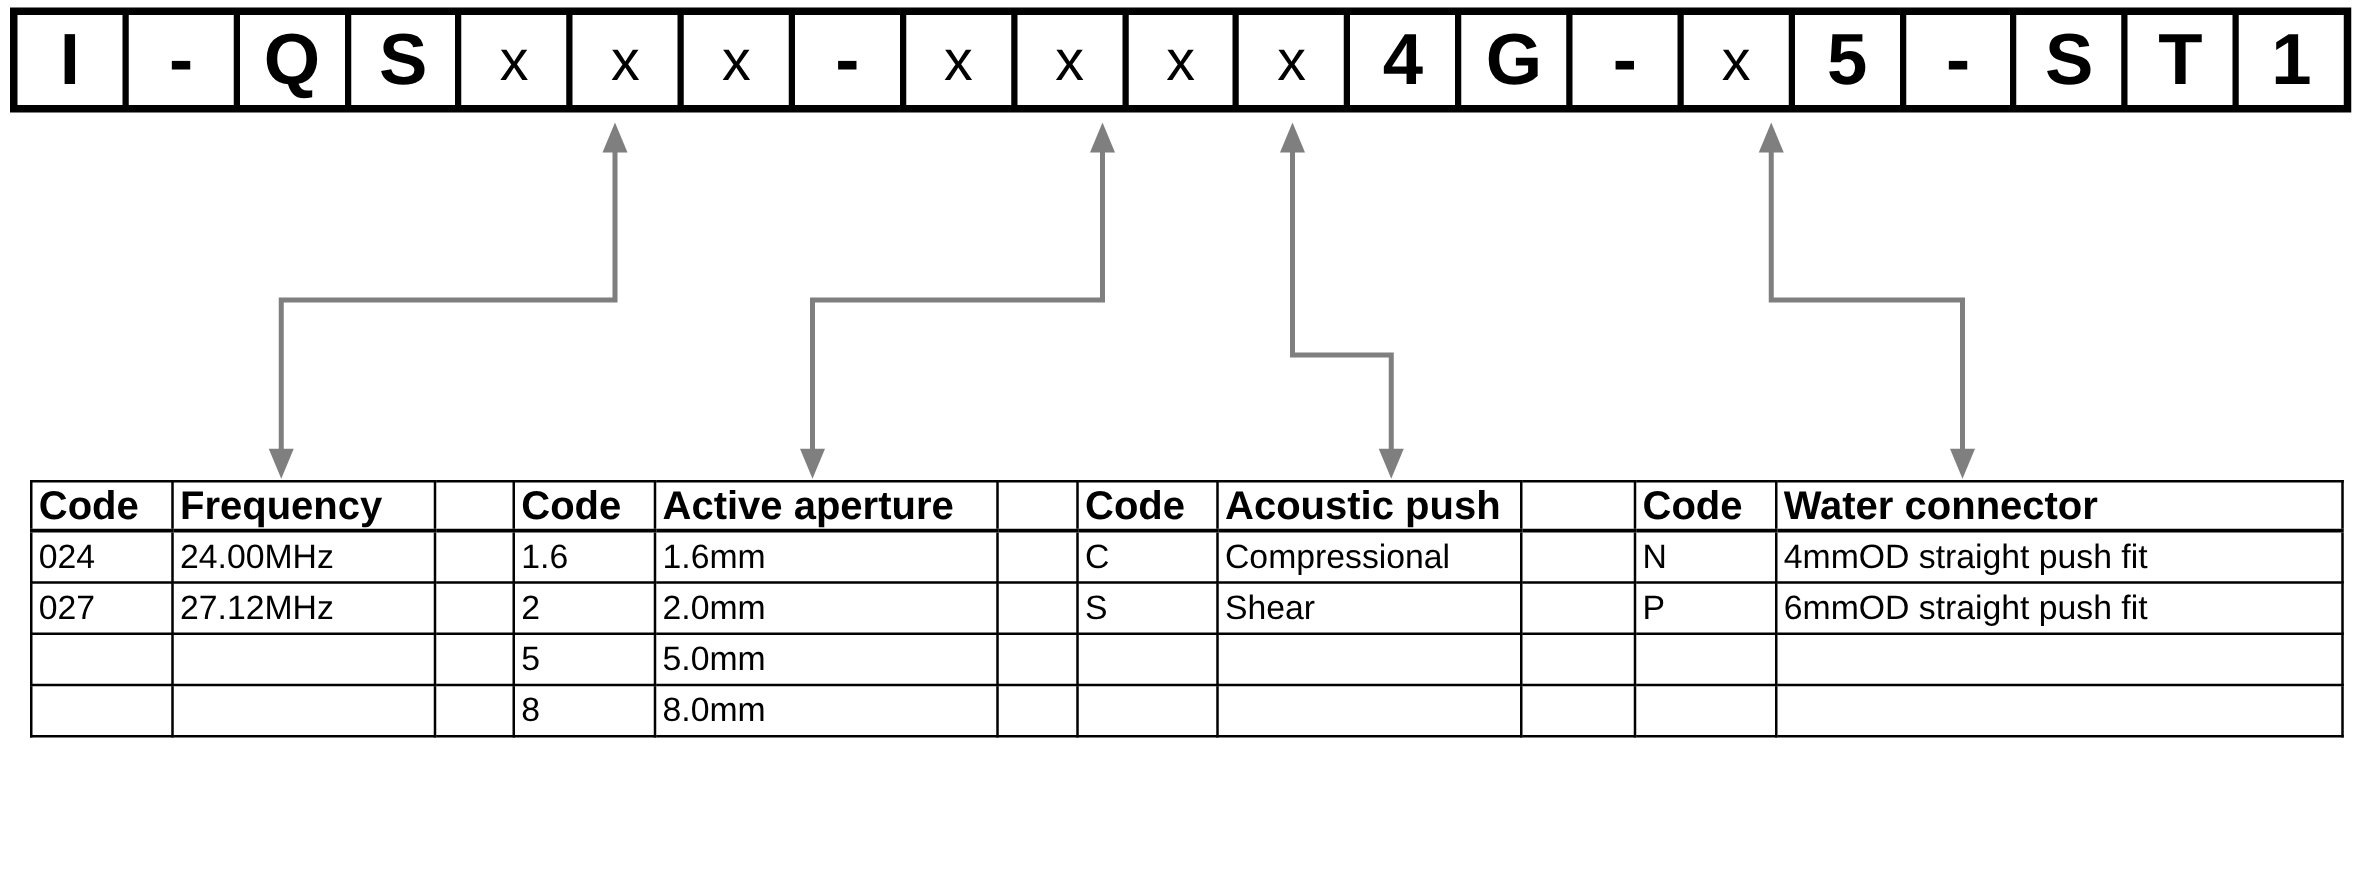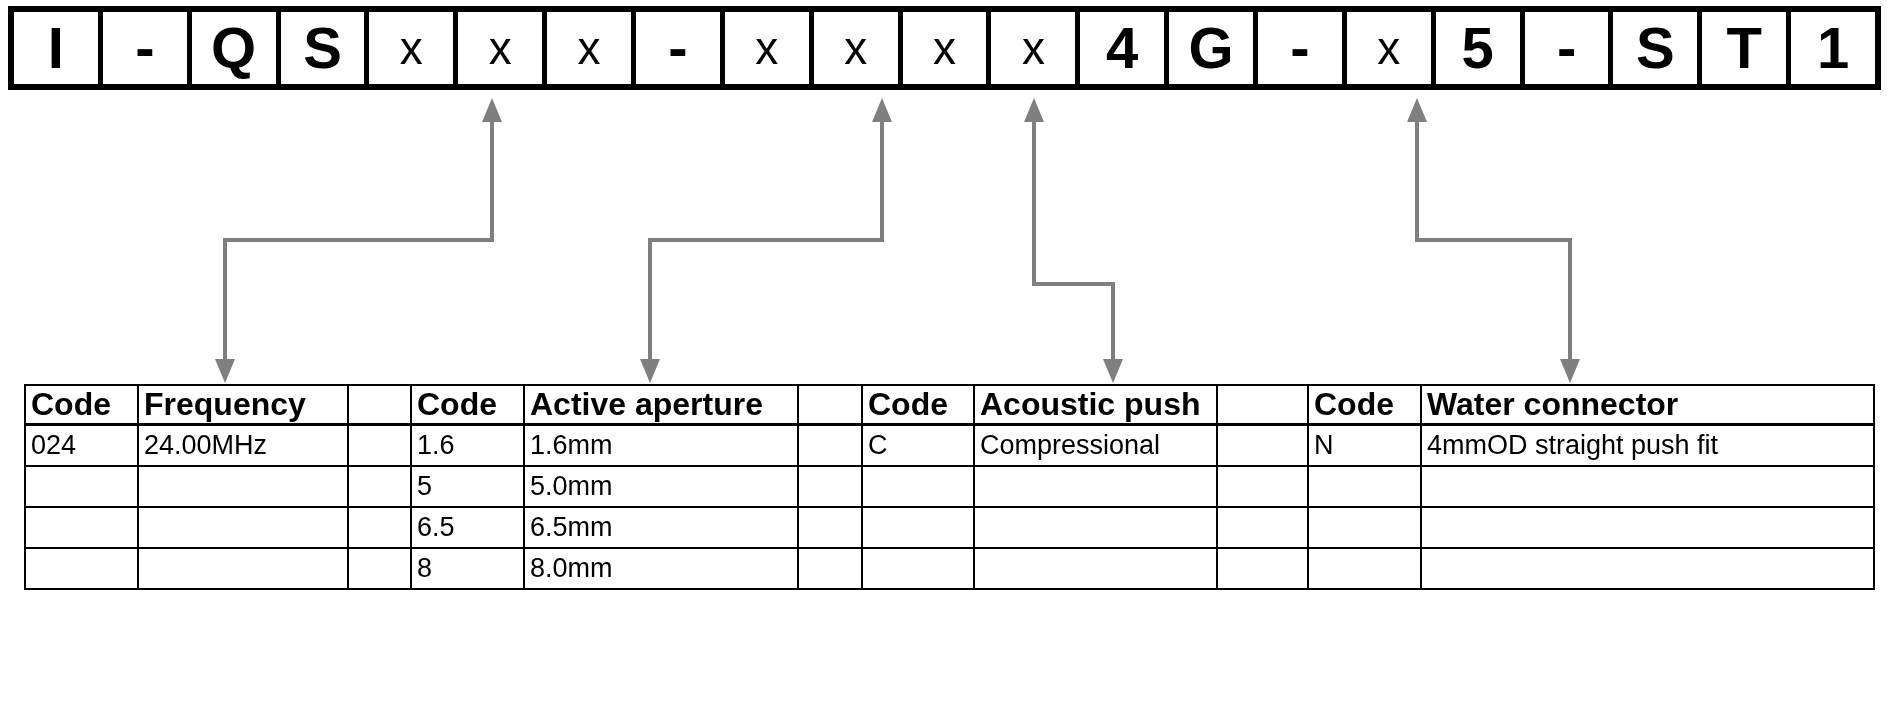--- a/index.html
+++ b/index.html
@@ -163,49 +163,49 @@
         <td>1.6</td>
         <td>1.6mm</td>
         <td class="sp"></td>
         <td>C</td>
         <td>Compressional</td>
         <td class="sp"></td>
         <td>N</td>
         <td>4mmOD straight push fit</td>
       </tr>
       <tr>
+        <td>027</td>
+        <td>27.12MHz</td>
+        <td class="sp"></td>
+        <td>2</td>
+        <td>2.0mm</td>
+        <td class="sp"></td>
+        <td>S</td>
+        <td>Shear</td>
+        <td class="sp"></td>
+        <td>P</td>
+        <td>6mmOD straight push fit</td>
+      </tr>
+      <tr>
         <td></td>
         <td></td>
         <td class="sp"></td>
         <td>5</td>
         <td>5.0mm</td>
         <td class="sp"></td>
         <td></td>
         <td></td>
         <td class="sp"></td>
         <td></td>
         <td></td>
       </tr>
       <tr>
         <td></td>
         <td></td>
         <td class="sp"></td>
-        <td>6.5</td>
-        <td>6.5mm</td>
-        <td class="sp"></td>
-        <td></td>
-        <td></td>
-        <td class="sp"></td>
-        <td></td>
-        <td></td>
-      </tr>
-      <tr>
-        <td></td>
-        <td></td>
-        <td class="sp"></td>
         <td>8</td>
         <td>8.0mm</td>
         <td class="sp"></td>
         <td></td>
         <td></td>
         <td class="sp"></td>
         <td></td>
         <td></td>
       </tr>
     </tbody>

